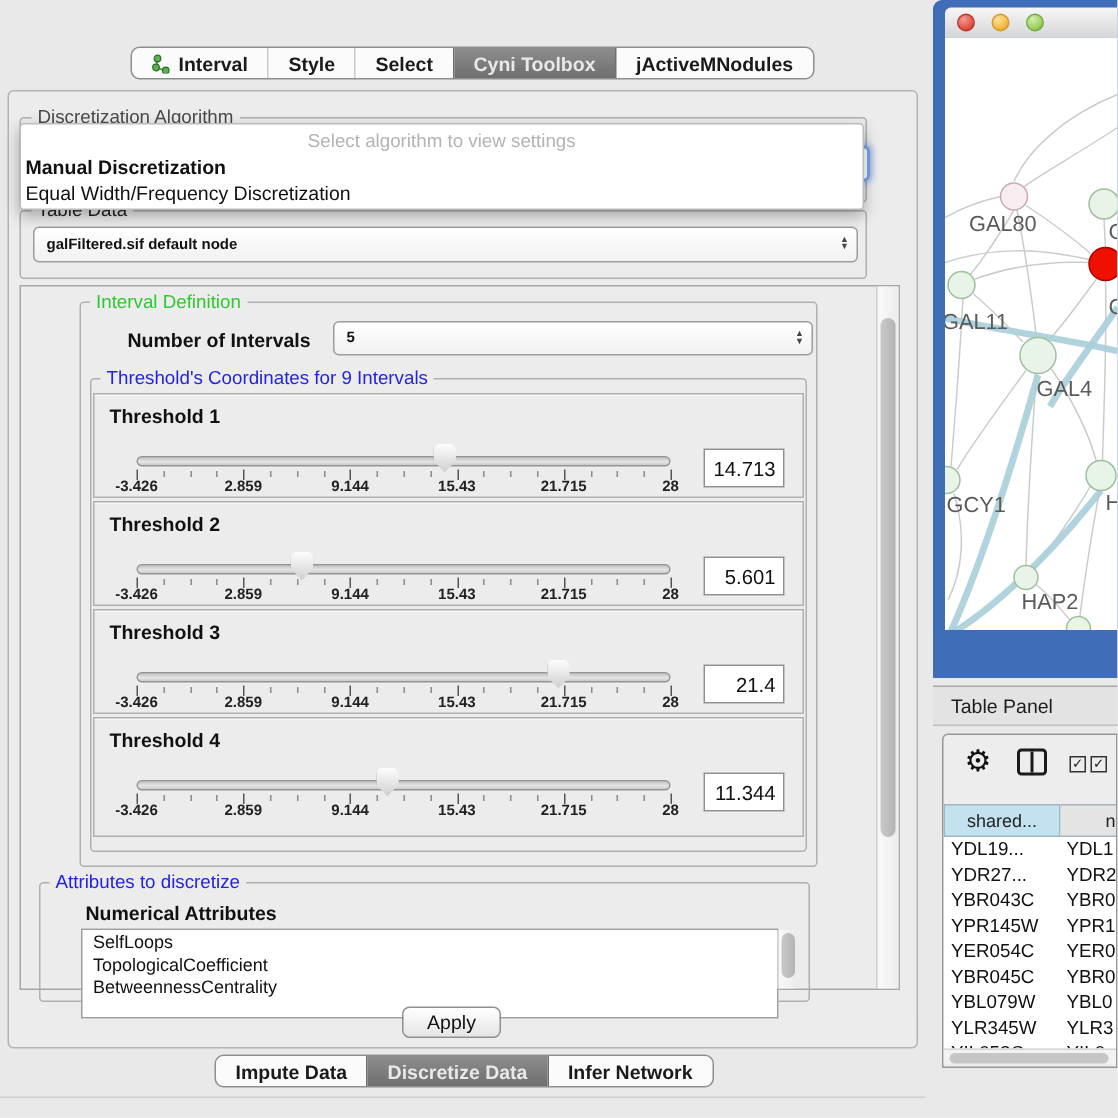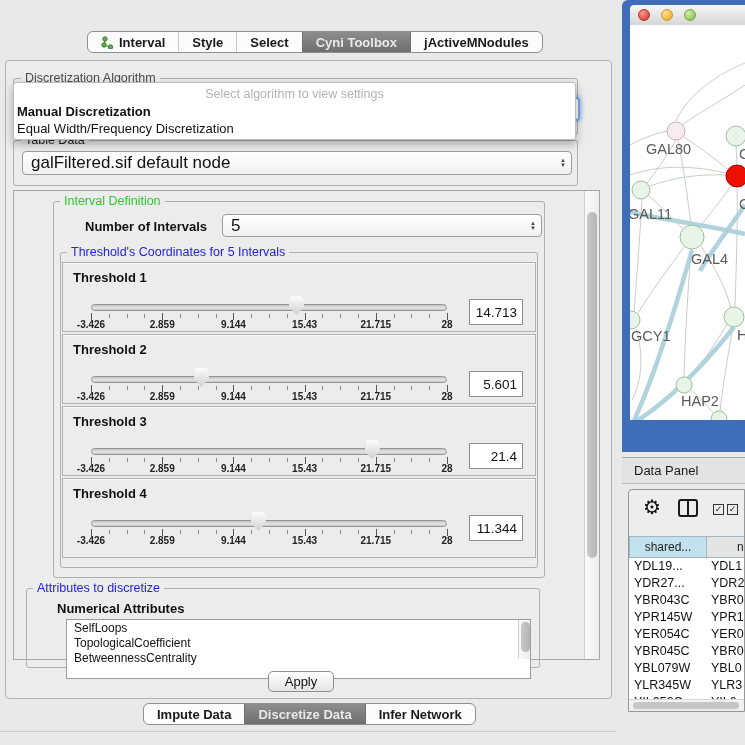--- a/index.html
+++ b/index.html
@@ -25,21 +25,21 @@
   #content-panel { left:5px; top:60px; width:607px; height:639px; border:1px solid #b3b3b3; border-radius:4px; background:#ececec; }
 
   .groupbox { position:absolute; border:1px solid #b0b0b0; border-radius:3px; }
   .grouplab { position:absolute; font-size:12.5px; background:#ececec; padding:0 4px; white-space:nowrap; }
   .lab-gray  { color:#4a4a4a; }
   .lab-green { color:#30c830; }
   .lab-blue  { color:#2323e0; }
 
   
   .combo { position:absolute; border:1px solid #9d9d9d; border-radius:4px; background:linear-gradient(#ffffff,#f1f1f1); display:flex; align-items:center; }
-  .combo .val { flex:1; padding-left:8px; font-size:17px; color:#111; white-space:nowrap; overflow:hidden; }
+  .combo .val { flex:1; padding-left:8px; font-size:10px; color:#111; white-space:nowrap; overflow:hidden;font-weight:bold; }
   .stepper { width:16px; display:flex; flex-direction:column; align-items:center; justify-content:center; line-height:5px; font-size:6px; color:#444; }
 
   
   #algo-combo-behind { left:22px; top:97px; width:558px; height:24px; background:#fff; border:2px solid #7aa4e8; border-radius:4px; box-shadow:0 0 4px 1px rgba(90,140,230,.65); }
   #algo-popup { left:13px; top:82px; width:563px; background:#fff; border:1px solid #bcbcbc; border-radius:3px; box-shadow:0 4px 10px rgba(0,0,0,.30); z-index:40; padding-bottom:2px; }
   #algo-popup .prompt { text-align:center; color:#b3b3b3; font-size:12.5px; padding:4px 0 2px 0; }
   #algo-popup .opt { font-size:13px; color:#111; padding:1px 4px 1px 3px; }
   #algo-popup .opt.bold { font-weight:bold; }
 
   
@@ -53,21 +53,21 @@
   .thr-row { position:relative; width:474px; background:#ececec; border:1px solid #b0b0b0; box-shadow:inset 0 1px 0 #f8f8f8; margin-bottom:2px; }
   .thr-label { position:absolute; left:10px; top:7px; font-size:13px; font-weight:bold; color:#111; }
   .thr-track { position:absolute; left:28px; top:41px; width:356px; height:7px; border-radius:4px; border:1px solid #949494; background:linear-gradient(#c2c2c2,#e4e4e4 55%,#cccccc); }
   .thr-thumb { position:absolute; top:33px; width:15px; height:19px; background:linear-gradient(#fdfdfd,#cfcfcf); clip-path:polygon(18% 0,82% 0,100% 16%,100% 58%,50% 100%,0 58%,0 16%); filter:drop-shadow(0 0 1px #777); }
   .tick { position:absolute; width:1px; background:#555; }
   .tick.minor { background:#8a8a8a; }
   .ticklab { position:absolute; top:56px; transform:translateX(-50%); font-size:10px; font-weight:bold; color:#222; white-space:nowrap;text-align:right; }
   .thr-value { position:absolute; right:12px; top:36px; width:54px; height:26px; background:#fff; border:1px solid #8f8f8f; font-size:13.5px; color:#111; text-align:right; padding:5px 5px 0 0; }
 
   
-  #attr-list { position:absolute; left:66px; top:619px; width:465px; height:60px; background:#fff; border:1px solid #9d9d9d; overflow:hidden; }
+  #attr-list { position:absolute; left:54px; top:619px; width:465px; height:60px; background:#fff; border:1px solid #9d9d9d; overflow:hidden; }
   .attr-item { font-size:12px; color:#111; padding:1px 0 1px 7px; height:15px; }
 
   #apply-btn { left:268px; top:671px; width:66px; height:21px; border:1px solid #8f8f8f; border-radius:5px; background:linear-gradient(#ffffff,#e4e4e4); font-size:13px; color:#111; text-align:center; line-height:19px; }
   #bottom-strip-line { left:0; top:731px; width:617px; height:1px; background:#cfcfcf; }
 
   
   #net-window { left:622px; top:0; width:123px; height:452px; background:#3f6db8; border-radius:6px 0 0 0; }
   #net-titlebar { left:630px; top:5px; width:115px; height:20px; background:linear-gradient(#f7f7f7,#d6d6d6); border-radius:4px 0 0 0; }
   .light { position:absolute; top:4px; width:12px; height:12px; border-radius:50%; }
   #net-canvas { left:630px; top:25px; width:115px; height:395px; background:#fff; overflow:hidden; }
@@ -154,21 +154,21 @@
   <div class="abs" id="noi-label" style="left:85px; top:219px;">Number of Intervals</div>
   <div class="combo" style="left:222px; top:214px; width:320px; height:23px;">
     <div class="val">5</div>
     <div class="stepper">
         <span>▲</span>
         <span>▼</span>
       </div>
   </div>
 
   <div class="groupbox" style="left:60px; top:252px; width:478px; height:316px;"></div>
-  <div class="grouplab lab-blue abs" style="left:67px; top:245px;">Threshold's Coordinates for 5 Intervals</div>
+  <div class="grouplab lab-blue abs" style="left:67px; top:245px;">Threshold's Coordinates for 9 Intervals</div>
   <div class="abs" id="threshold-rows" style="left:62px; top:262px; width:474px;">
       <div class="thr-row" style="height: 70px;">
         <div class="thr-label">Threshold 1</div>
         <div class="thr-track"></div>
         <div class="tick" style="left: 28px; top: 50px; height: 7px;"></div>
         <div class="ticklab" style="left: 28px;">-3.426</div>
         <div class="tick minor" style="left: 45.8px; top: 51px; height: 4px;"></div>
         <div class="tick minor" style="left: 63.6px; top: 51px; height: 4px;"></div>
         <div class="tick minor" style="left: 81.4px; top: 51px; height: 4px;"></div>
         <div class="tick" style="left: 99.2px; top: 50px; height: 7px;"></div>
@@ -374,21 +374,21 @@
         <text x="1" y="316" font-size="14.5" fill="#5a5a5a" font-family="&quot;Liberation Sans&quot;, sans-serif">GCY1</text>
         <circle cx="104" cy="292" r="10" fill="#e7f4e7" stroke="#9fbf9f" stroke-width="1"></circle>
         <text x="107" y="315" font-size="14.5" fill="#5a5a5a" font-family="&quot;Liberation Sans&quot;, sans-serif">H</text>
         <circle cx="54" cy="360" r="8" fill="#e7f4e7" stroke="#9fbf9f" stroke-width="1"></circle>
         <text x="51" y="381" font-size="14.5" fill="#5a5a5a" font-family="&quot;Liberation Sans&quot;, sans-serif">HAP2</text>
         <circle cx="89" cy="394" r="8" fill="#e7f4e7" stroke="#9fbf9f" stroke-width="1"></circle>
       </svg>
   </div>
 
   <div class="abs" id="table-panel-bar"></div>
-  <div class="abs" id="table-panel-title">Data Panel</div>
+  <div class="abs" id="table-panel-title">Table Panel</div>
 
   <div class="abs" id="table-container">
     <div id="tbl-toolbar">
       <div id="gear-ic">⚙</div>
       <div id="split-ic"></div>
       <div class="chk" style="left:84px;">✓</div>
       <div class="chk" style="left:98px;">✓</div>
     </div>
     <div id="tbl-header">
       <div class="hcell" id="hcell-1">shared...</div>

